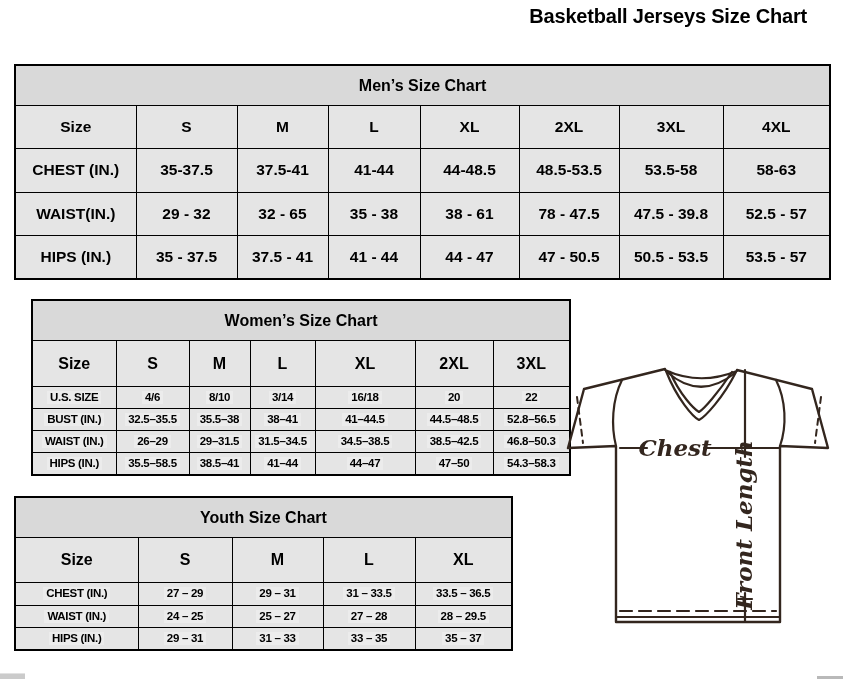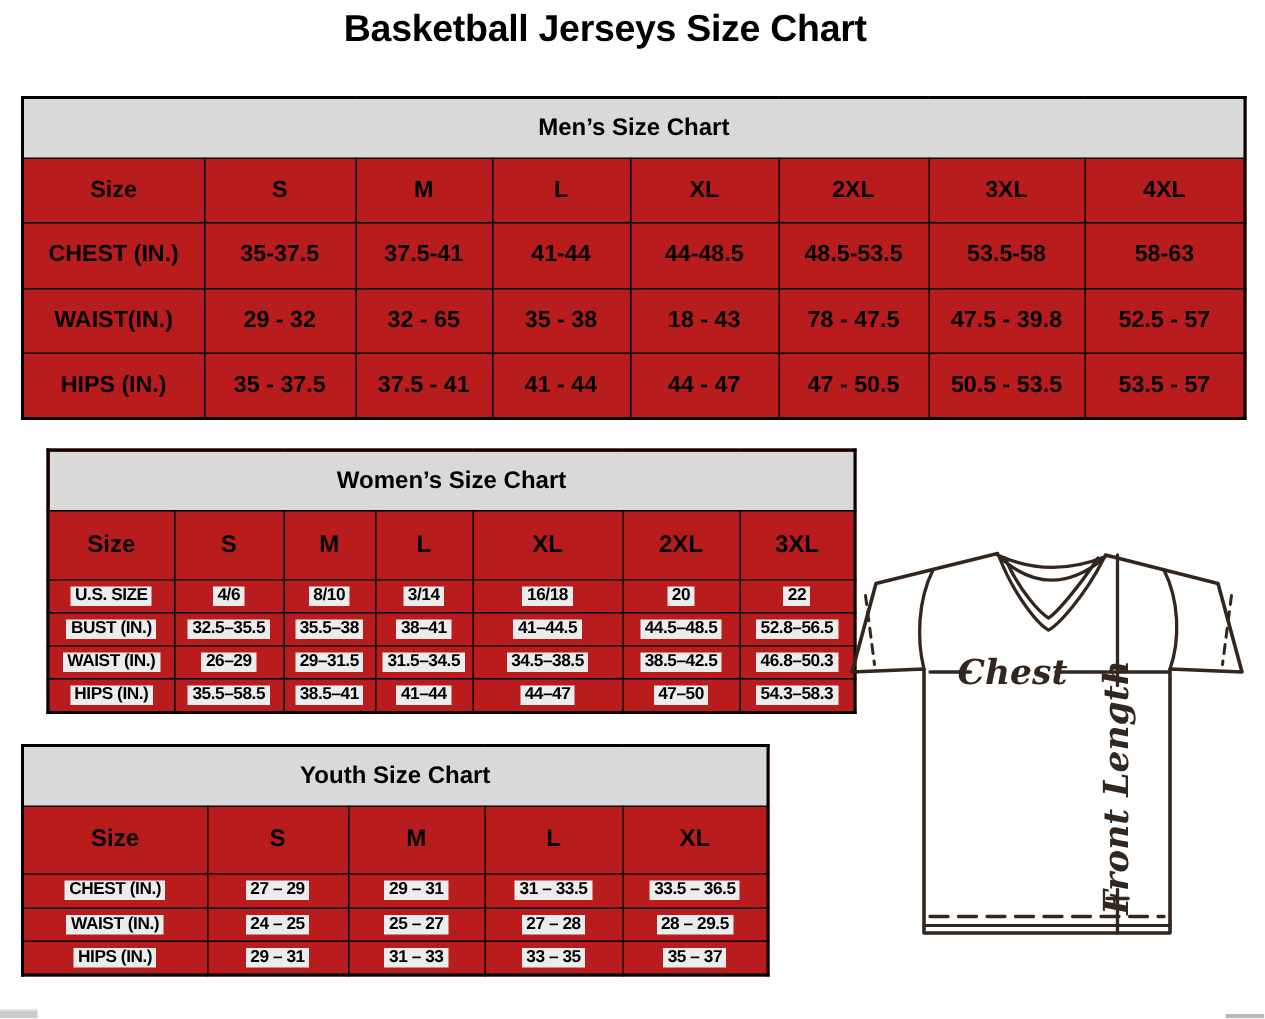--- a/index.html
+++ b/index.html
@@ -1,29 +1,29 @@
 <!DOCTYPE html>
 <html><head>
 <meta charset="utf-8">
 <style>
   html,body{margin:0;padding:0;background:#fff;}
   #stage{
     position:relative;width:843px;height:679px;background:#ffffff;
     font-family:"Liberation Sans",sans-serif;color:#000;overflow:hidden;
   }
   .page-title{
-    position:absolute;left:0;top:5px;width:807px;text-align:center;
-    font-size:25px;font-weight:bold;letter-spacing:-0.2px;
+    position:absolute;left:0;top:5px;width:807px;text-align:right;
+    font-size:20px;font-weight:bold;letter-spacing:-0.2px;
   }
   .chart{position:absolute;}
   .chart-men{left:14px;top:64px;}
   .chart-women{left:31px;top:299px;}
   .chart-youth{left:14px;top:496px;}
   table.szt{
-    border-collapse:collapse;table-layout:fixed;background:#b91c1c;
+    border-collapse:collapse;table-layout:fixed;background:#e5e5e5;
     border:2px solid #000;
   }
   table.szt th,table.szt td{
     border:1.5px solid #000;text-align:center;vertical-align:middle;
     padding:0;font-weight:bold;overflow:hidden;white-space:nowrap;
   }
   tr.band th{background:#d9d9d9;font-size:16px;height:39px;}
   .men-t{width:815px;}
   .men-t tr.sizerow{height:43px;}
   .men-t tr.data{height:43.5px;}
@@ -88,21 +88,21 @@
             <td>44-48.5</td>
             <td>48.5-53.5</td>
             <td>53.5-58</td>
             <td>58-63</td>
           </tr>
           <tr class="data">
             <th>WAIST(IN.)</th>
             <td>29 - 32</td>
             <td>32 - 65</td>
             <td>35 - 38</td>
-            <td>18 - 43</td>
+            <td>38 - 61</td>
             <td>78 - 47.5</td>
             <td>47.5 - 39.8</td>
             <td>52.5 - 57</td>
           </tr>
           <tr class="data">
             <th>HIPS (IN.)</th>
             <td>35 - 37.5</td>
             <td>37.5 - 41</td>
             <td>41 - 44</td>
             <td>44 - 47</td>

